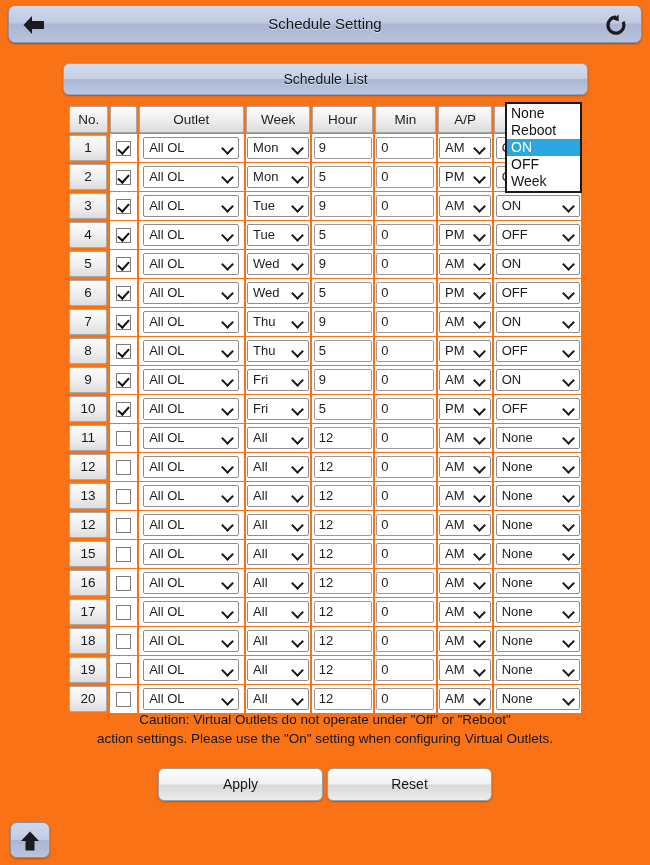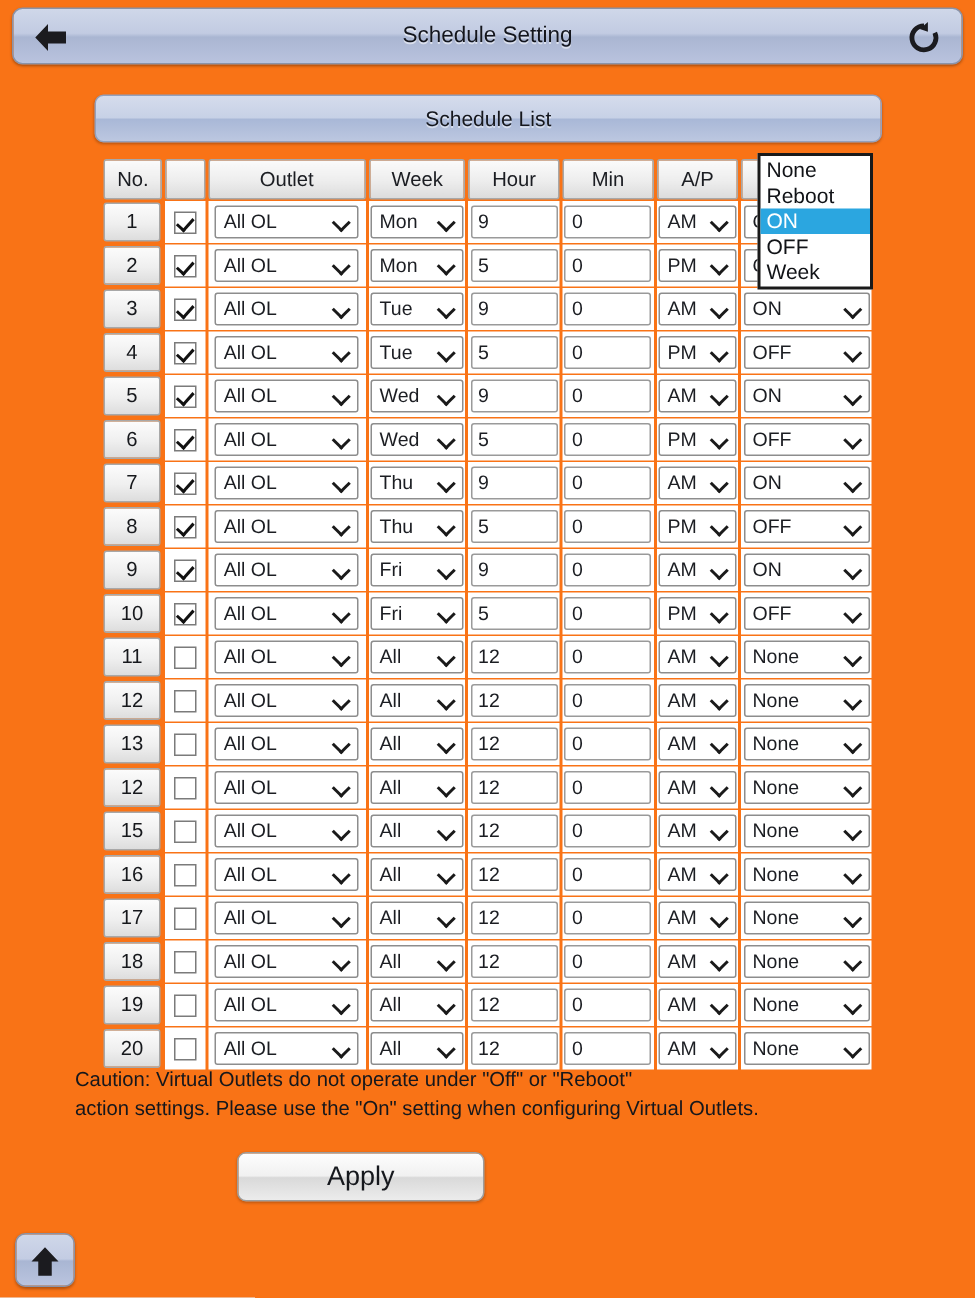--- a/index.html
+++ b/index.html
@@ -206,37 +206,38 @@
   .popup .opt.sel-opt {
     background: #2ba6e0;
     color: #ffffff;
   }
 
   
   .caption {
     position: absolute;
     left: 50px; top: 710px;
     width: 550px;
+    text-align: center;
     font-size: 13.5px;
     line-height: 19px;
     color: #15171c;
   }
 
   
   .btn {
     position: absolute;
     top: 768px;
     width: 165px; height: 33px;
     border-radius: 6px;
     border: 1px solid #9d9d9d;
     background: linear-gradient(to bottom, #fdfdfd 0%, #f1f1f1 48%, #d9d9d9 52%, #ececec 100%);
     box-shadow: 0 1px 2px rgba(0,0,0,0.25);
     text-align: center;
     line-height: 31px;
-    font-size: 18px;
+    font-size: 14px;
     color: #16181d;
     cursor: pointer;
   }
   .btn.apply { left: 158px; }
   .btn.reset { left: 327px; }
 
   
   .upbtn {
     position: absolute;
     left: 10px; top: 822px;
@@ -1041,20 +1042,21 @@
       <div class="opt">OFF</div>
       <div class="opt">Week</div>
     </div>
 
   <div class="caption">
     <div>Caution: Virtual Outlets do not operate under "Off" or "Reboot"</div>
     <div>action settings. Please use the "On" setting when configuring Virtual Outlets.</div>
   </div>
 
   <div class="btn apply">Apply</div>
+  <div class="btn reset">Reset</div>
 
   <div class="upbtn">
     <span>
       <svg viewBox="0 0 22 22">
           <path d="M11 1.5 L20 11 L15.5 11 L15.5 20.5 L6.5 20.5 L6.5 11 L2 11 Z" fill="#1b1b1f"></path>
         </svg>
     </span>
   </div>
 
 </div>

